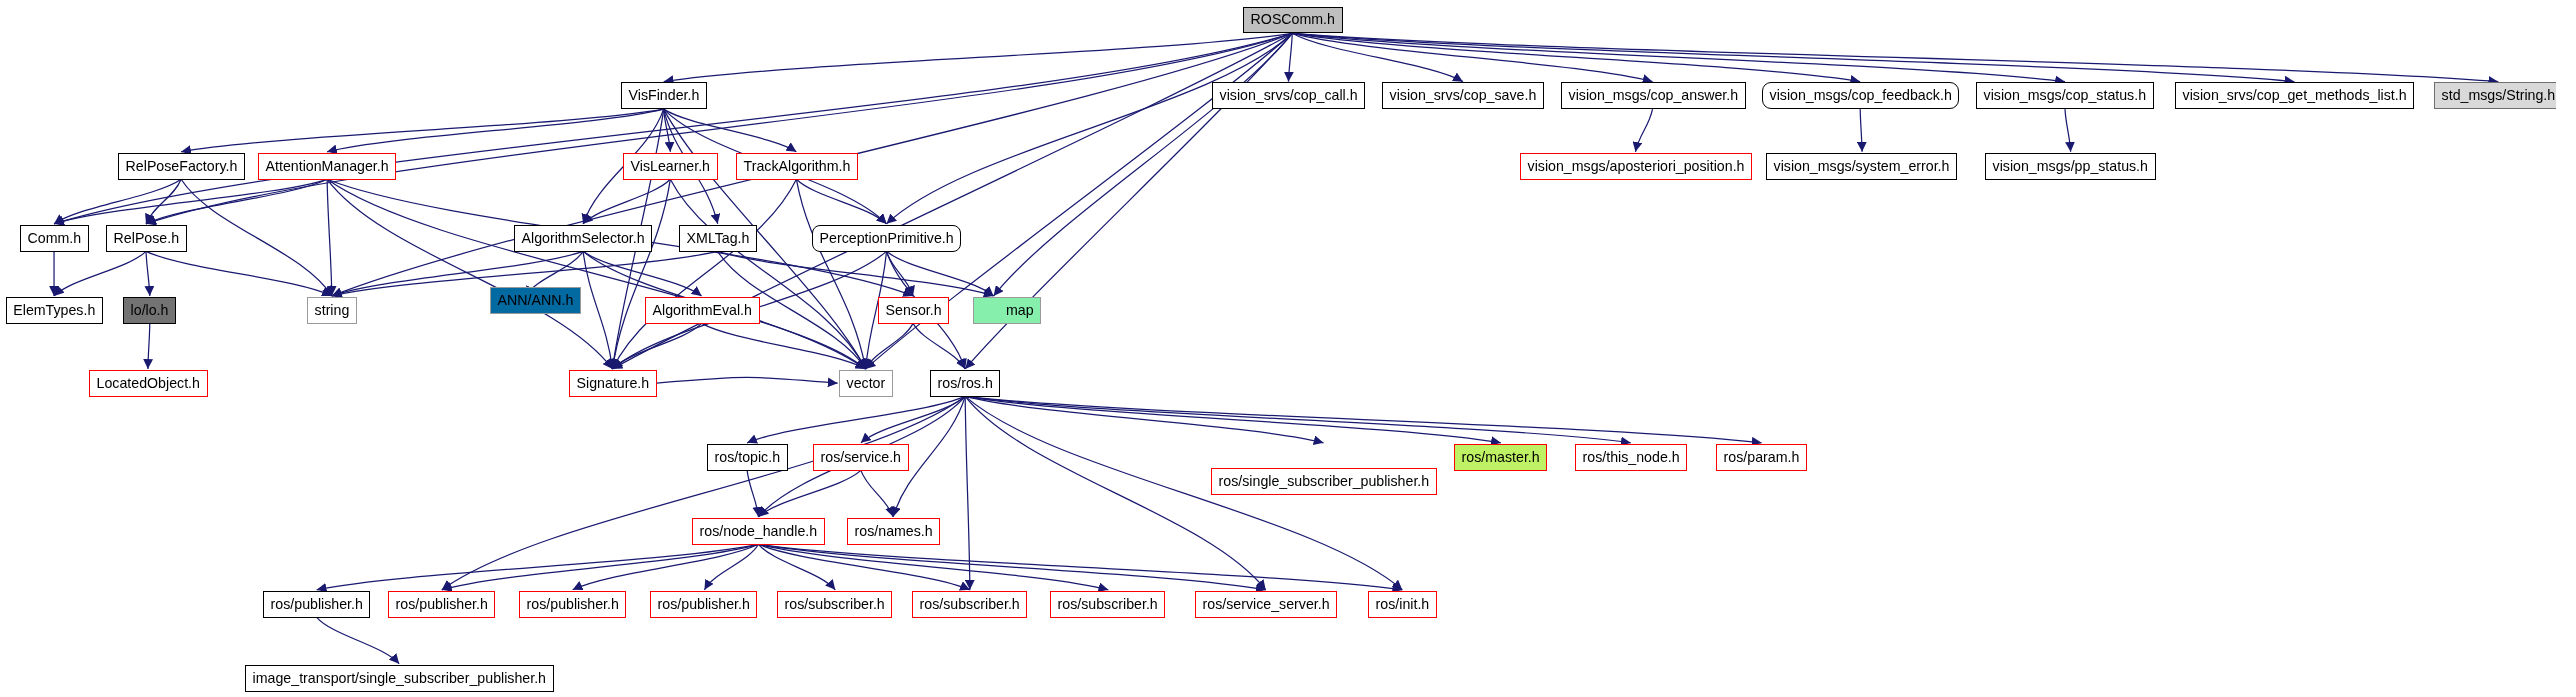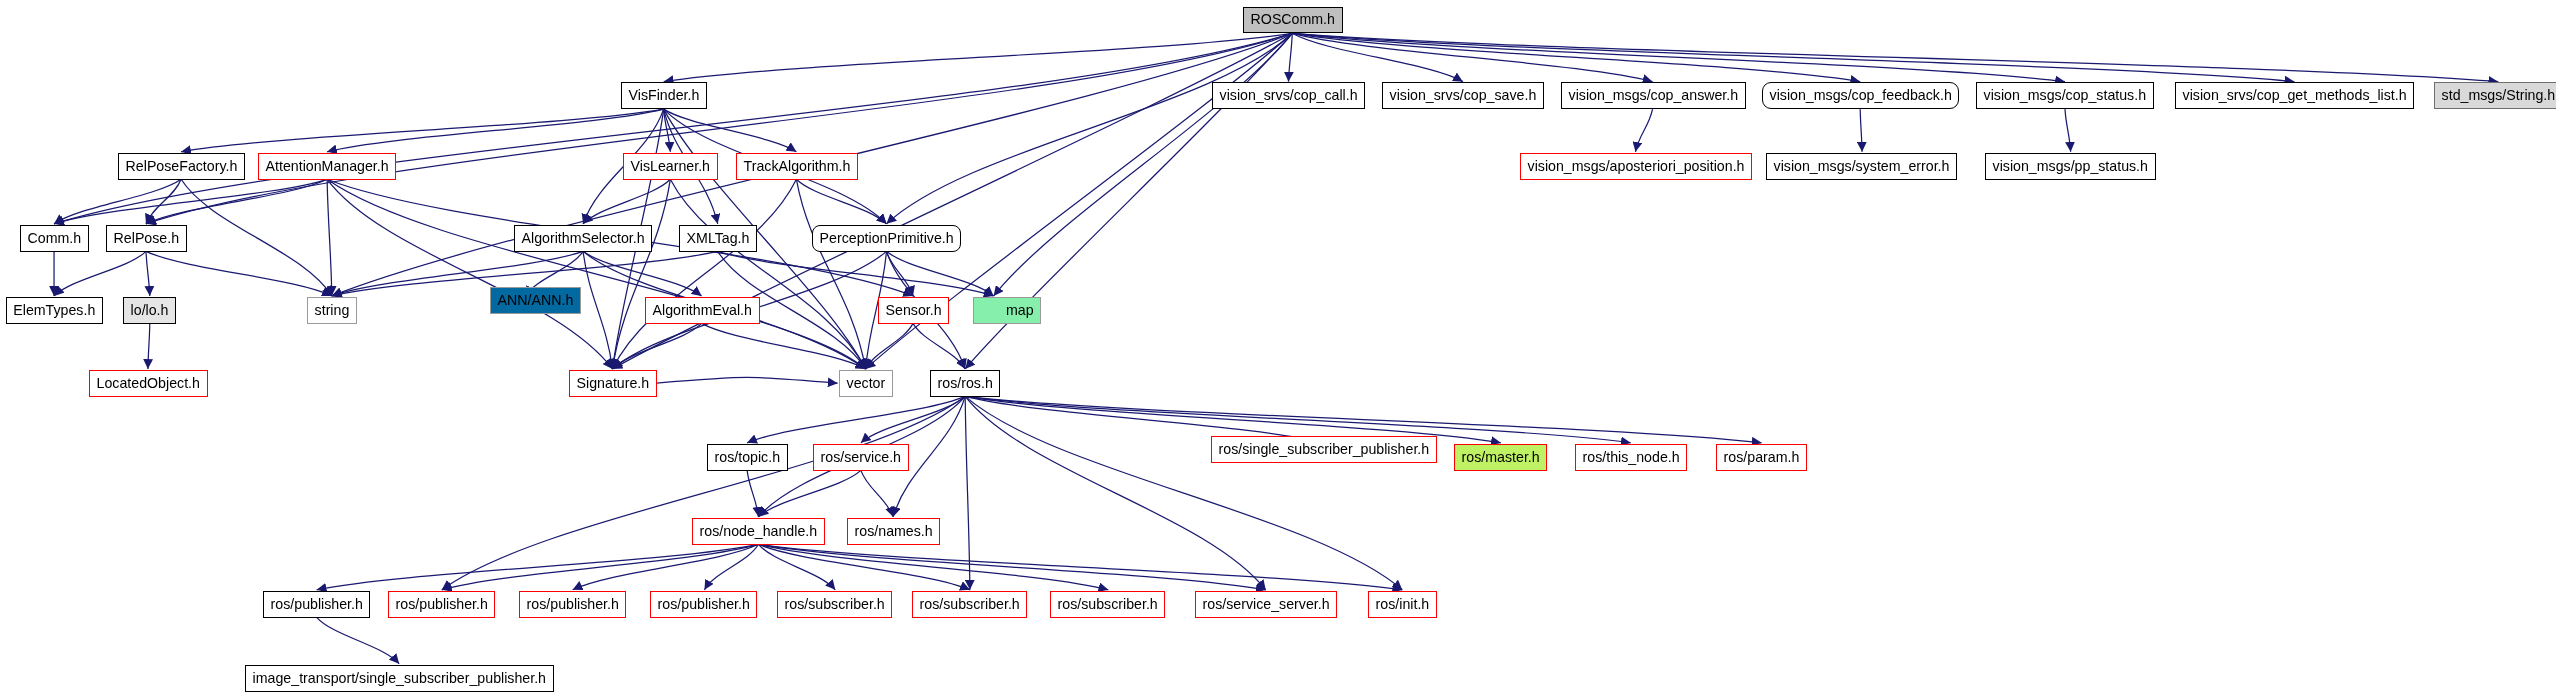--- a/index.html
+++ b/index.html
@@ -144,33 +144,33 @@
       <div class="node" style="background: rgb(255, 255, 255); border-color: rgb(255, 0, 0); top: 153px; left: 736px;">TrackAlgorithm.h</div>
       <div class="node" style="background: rgb(255, 255, 255); border-color: rgb(255, 0, 0); top: 153px; left: 1520px;">vision_msgs/aposteriori_position.h</div>
       <div class="node" style="background: rgb(255, 255, 255); border-color: rgb(0, 0, 0); top: 153px; left: 1766px;">vision_msgs/system_error.h</div>
       <div class="node" style="background: rgb(255, 255, 255); border-color: rgb(0, 0, 0); top: 153px; left: 1985px;">vision_msgs/pp_status.h</div>
       <div class="node" style="background: rgb(255, 255, 255); border-color: rgb(0, 0, 0); top: 225px; left: 20px;">Comm.h</div>
       <div class="node" style="background: rgb(255, 255, 255); border-color: rgb(0, 0, 0); top: 225px; left: 106px;">RelPose.h</div>
       <div class="node" style="background: rgb(255, 255, 255); border-color: rgb(0, 0, 0); top: 225px; left: 514px;">AlgorithmSelector.h</div>
       <div class="node" style="background: rgb(255, 255, 255); border-color: rgb(0, 0, 0); top: 225px; left: 679px;">XMLTag.h</div>
       <div class="node" style="background: rgb(255, 255, 255); border-color: rgb(0, 0, 0); top: 225px; left: 812px; border-radius: 8px;">PerceptionPrimitive.h</div>
       <div class="node" style="background: rgb(255, 255, 255); border-color: rgb(0, 0, 0); top: 297px; left: 5.7px;">ElemTypes.h</div>
-      <div class="node" style="background: #e5e5e5; border-color: rgb(0, 0, 0); top: 297px; left: 123px;">lo/lo.h</div>
+      <div class="node" style="background: #737373; border-color: rgb(0, 0, 0); top: 297px; left: 123px;">lo/lo.h</div>
       <div class="node" style="background: rgb(255, 255, 255); border-color: rgb(154, 154, 154); top: 297px; left: 307px;">string</div>
       <div class="node" style="background: #0369a1; border-color: rgb(154, 154, 154); top: 287px; left: 480px; margin-left: 10px;">ANN/ANN.h</div>
       <div class="node" style="background: rgb(255, 255, 255); border-color: rgb(255, 0, 0); top: 297px; left: 645px;">AlgorithmEval.h</div>
       <div class="node" style="background: rgb(255, 255, 255); border-color: rgb(255, 0, 0); top: 297px; left: 878px;">Sensor.h</div>
       <div class="node" style="background: #86efac; border-color: rgb(154, 154, 154); top: 297px; left: 973px; padding-left: 32px;">map</div>
       <div class="node" style="background: rgb(255, 255, 255); border-color: rgb(255, 0, 0); top: 370px; left: 89px;">LocatedObject.h</div>
       <div class="node" style="background: rgb(255, 255, 255); border-color: rgb(255, 0, 0); top: 370px; left: 569px;">Signature.h</div>
       <div class="node" style="background: rgb(255, 255, 255); border-color: rgb(154, 154, 154); top: 370px; left: 839px;">vector</div>
       <div class="node" style="background: rgb(255, 255, 255); border-color: rgb(0, 0, 0); top: 370px; left: 930px;">ros/ros.h</div>
       <div class="node" style="background: rgb(255, 255, 255); border-color: rgb(0, 0, 0); top: 444px; left: 707px;">ros/topic.h</div>
       <div class="node" style="background: rgb(255, 255, 255); border-color: rgb(255, 0, 0); top: 444px; left: 813px;">ros/service.h</div>
-      <div class="node" style="background: rgb(255, 255, 255); border-color: rgb(255, 0, 0); top: 436px; left: 1211px;">ros/single_subscriber_publisher.h</div>
+      <div class="node" style="background: rgb(255, 255, 255); border-color: rgb(255, 0, 0); top: 468px; left: 1211px;">ros/single_subscriber_publisher.h</div>
       <div class="node" style="background: #bef264; border-color: rgb(255, 0, 0); top: 444px; left: 1454px;">ros/master.h</div>
       <div class="node" style="background: rgb(255, 255, 255); border-color: rgb(255, 0, 0); top: 444px; left: 1575px;">ros/this_node.h</div>
       <div class="node" style="background: rgb(255, 255, 255); border-color: rgb(255, 0, 0); top: 444px; left: 1716px;">ros/param.h</div>
       <div class="node" style="background: rgb(255, 255, 255); border-color: rgb(255, 0, 0); top: 518px; left: 692px;">ros/node_handle.h</div>
       <div class="node" style="background: rgb(255, 255, 255); border-color: rgb(255, 0, 0); top: 518px; left: 847px;">ros/names.h</div>
       <div class="node" style="background: rgb(255, 255, 255); border-color: rgb(0, 0, 0); top: 591px; left: 263px;">ros/publisher.h</div>
       <div class="node" style="background: rgb(255, 255, 255); border-color: rgb(255, 0, 0); top: 591px; left: 388px;">ros/publisher.h</div>
       <div class="node" style="background: rgb(255, 255, 255); border-color: rgb(255, 0, 0); top: 591px; left: 519px;">ros/publisher.h</div>
       <div class="node" style="background: rgb(255, 255, 255); border-color: rgb(255, 0, 0); top: 591px; left: 650px;">ros/publisher.h</div>
       <div class="node" style="background: rgb(255, 255, 255); border-color: rgb(255, 0, 0); top: 591px; left: 777px;">ros/subscriber.h</div>

